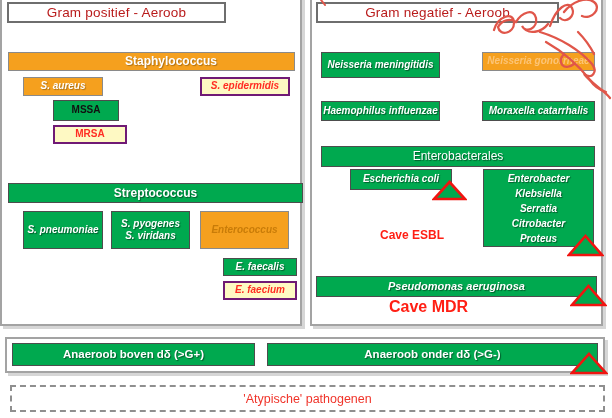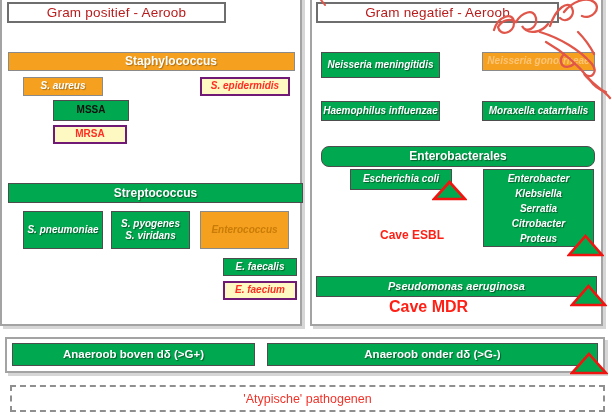--- a/index.html
+++ b/index.html
@@ -55,21 +55,21 @@
   <div class="panel" style="left:0; top:-12px; width:302px; height:338px;">
 
     <div class="titlebox" style="left:5px; top:12px; width:219px; height:21px;">Gram positief - Aeroob</div>
 
     <div class="bx orange band" style="left:6px; top:62px; width:287px; height:19px;padding-left:39px;">Staphylococcus</div>
 
     <div class="bx orange" style="left:21px; top:87px; width:80px; height:19px;">S. aureus</div>
 
     <div class="bx whitebx" style="left:198px; top:87px; width:90px; height:19px;">S. epidermidis</div>
 
-    <div class="bx green plain darktext" style="left:51px; top:110px; width:76px; height:21px;">MSSA</div>
+    <div class="bx green plain darktext" style="left:51px; top:110px; width:66px; height:21px;">MSSA</div>
 
     <div class="bx whitebx plain" style="left:51px; top:135px; width:74px; height:19px;">MRSA</div>
 
     <div class="bx green band" style="left:6px; top:193px; width:295px; height:20px;">Streptococcus</div>
 
     <div class="bx green" style="left:21px; top:221px; width:80px; height:38px;">S. pneumoniae</div>
 
     <div class="bx green stack" style="left:109px; top:221px; width:79px; height:38px;">
       <div>S. pyogenes</div>
       <div>S. viridans</div>
@@ -87,21 +87,21 @@
     <div class="titlebox" style="left:4px; top:12px; width:243px; height:21px;">Gram negatief - Aeroob</div>
 
     <div class="bx green" style="left:9px; top:62px; width:119px; height:26px;">Neisseria meningitidis</div>
 
     <div class="bx orange orangetext-light" style="left:170px; top:62px; width:113px; height:19px;">Neisseria gonorrheae</div>
 
     <div class="bx green" style="left:9px; top:111px; width:119px; height:20px;">Haemophilus influenzae</div>
 
     <div class="bx green" style="left:170px; top:111px; width:113px; height:20px;">Moraxella catarrhalis</div>
 
-    <div class="bx green band" style="left:9px; top:156px; width:274px; height:21px; font-weight:700;border-radius:8px;">Enterobacterales</div>
+    <div class="bx green band" style="left:9px; top:156px; width:274px; height:21px; font-weight:400;">Enterobacterales</div>
 
     <div class="bx green" style="left:38px; top:179px; width:102px; height:21px;">Escherichia coli</div>
 
     <svg class="tri" style="left:120px; top:190px;" width="35" height="21" viewBox="0 0 35 21">
       <polygon points="17.5,2 33,19 2,19" fill="#00a94f" stroke="#f01410" stroke-width="2.6"></polygon>
     </svg>
 
     <div class="bx green stack" style="left:171px; top:179px; width:111px; height:78px; line-height:15px;">
       <div>Enterobacter</div>
       <div>Klebsiella</div>

